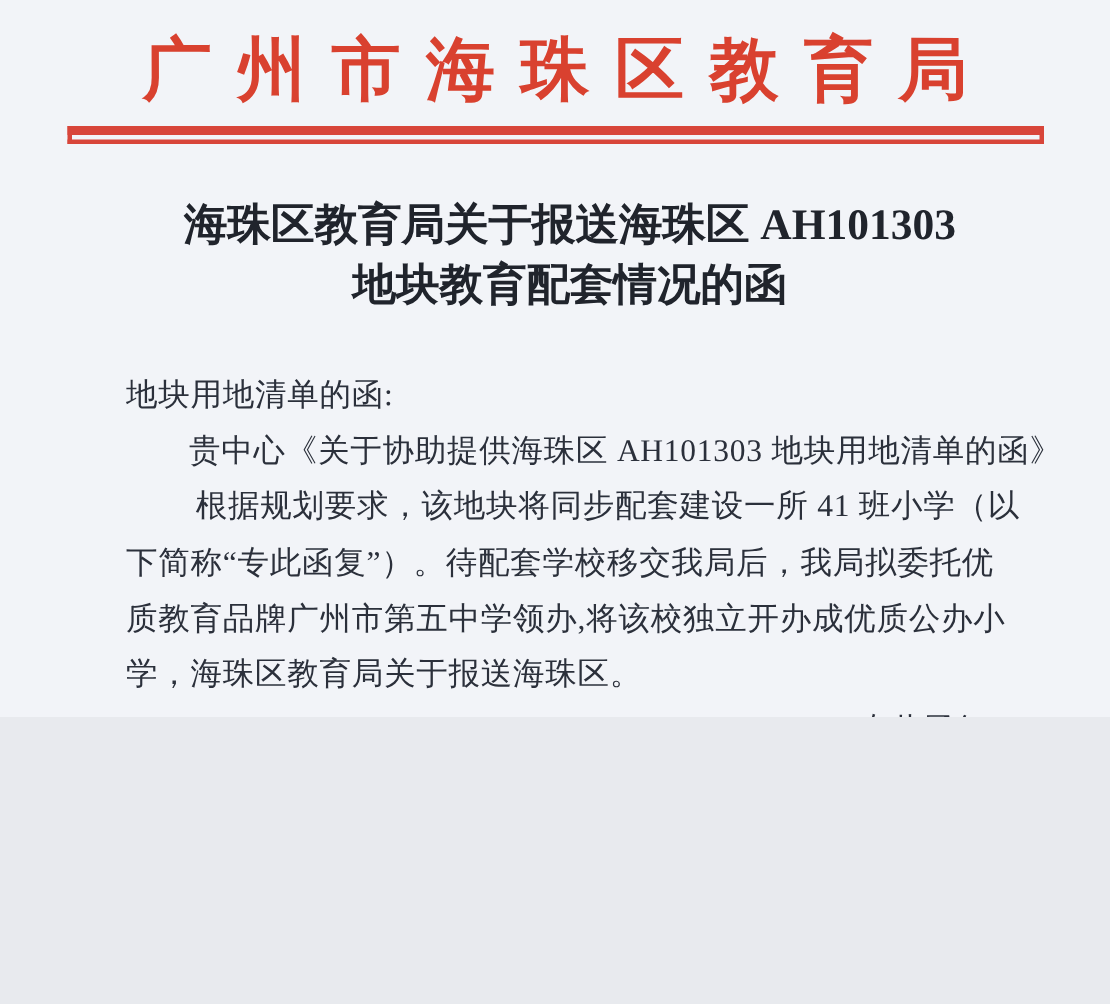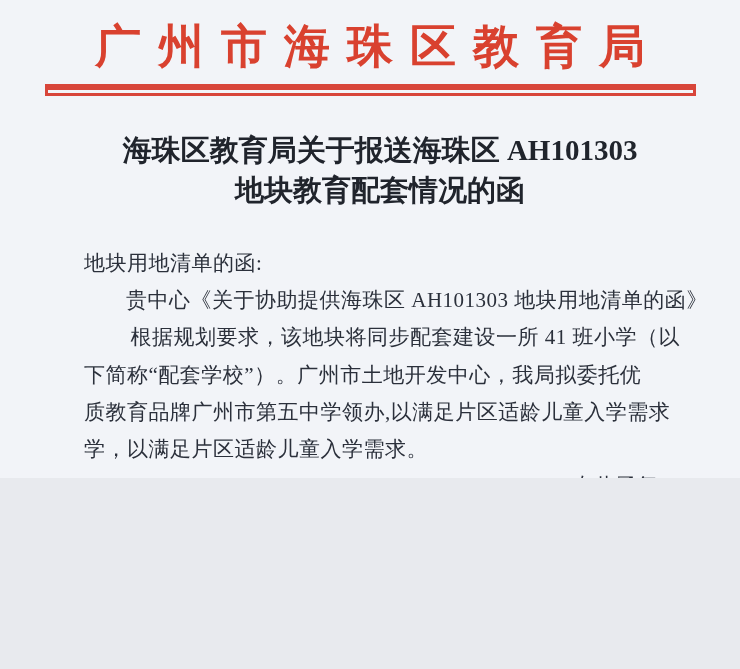--- a/index.html
+++ b/index.html
@@ -90,23 +90,23 @@
 
   <div class="doc-title">
     <div>海珠区教育局关于报送海珠区 AH101303</div>
     <div>地块教育配套情况的函</div>
   </div>
 
   <div class="body-text">
     <div class="line">地块用地清单的函:</div>
     <div class="line indent">贵中心《关于协助提供海珠区 AH101303 地块用地清单的函》</div>
     <div class="line indent">根据规划要求，该地块将同步配套建设一所 41 班小学（以</div>
-    <div class="line">下简称“配套学校”）。广州市土地开发中心，我局拟委托优</div>
-    <div class="line">质教育品牌广州市第五中学领办,以满足片区适龄儿童入学需求</div>
-    <div class="line">学，以满足片区适龄儿童入学需求。</div>
+    <div class="line">下简称“专此函复”）。待配套学校移交我局后，我局拟委托优</div>
+    <div class="line">质教育品牌广州市第五中学领办,将该校独立开办成优质公办小</div>
+    <div class="line">学，海珠区教育局关于报送海珠区。</div>
     <div class="line indent">专此函复。</div>
   </div>
 
   <svg class="seal" viewBox="0 0 160 160">
     <circle cx="80" cy="80" r="71" fill="none" stroke="#dc4a2c" stroke-width="5.5"></circle>
     <path id="sealArcTop" d="M 34.95 111.55 A 55 55 0 1 1 125.05 111.55" fill="none"></path>
     <path id="sealArcBottom" d="M 43.1 105.8 A 45 45 0 0 0 116.9 105.8" fill="none"></path>
     <text font-size="24.5" fill="#dc4a2c" font-weight="700" font-family="Liberation Serif, DejaVu Serif, serif">
       <textPath href="#sealArcTop" startOffset="0" textLength="238" lengthAdjust="spacingAndGlyphs">广州市海珠区教育局</textPath>
     </text>

